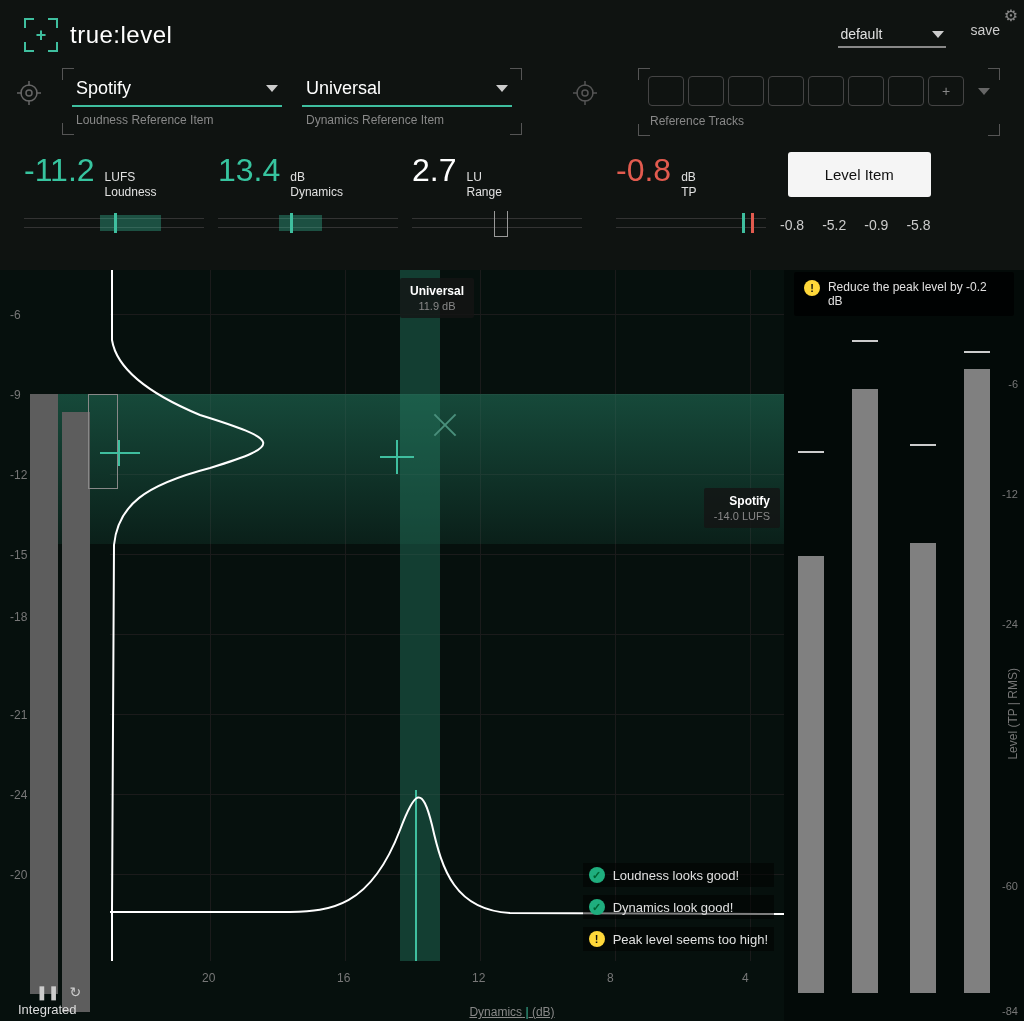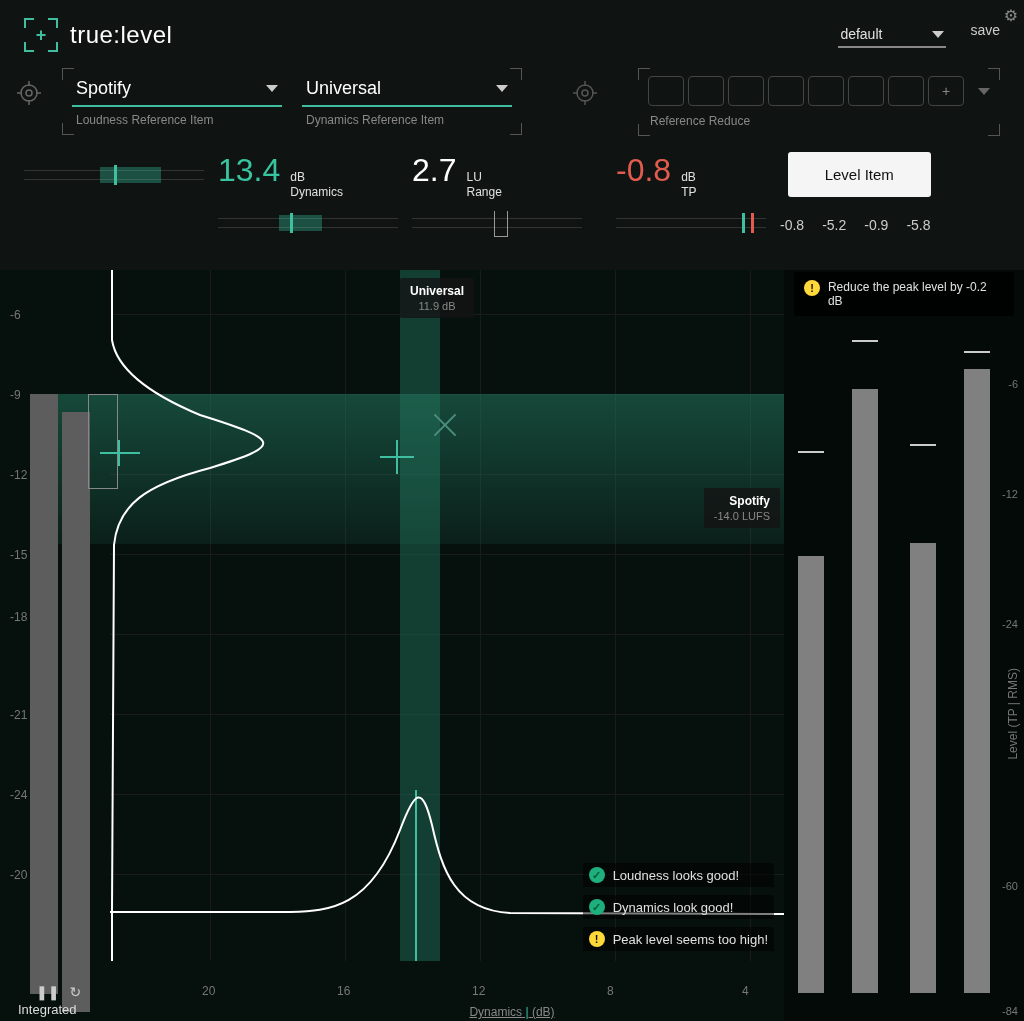--- a/index.html
+++ b/index.html
@@ -75,21 +75,21 @@
 .tip { background:rgba(0,0,0,0.75); margin:2px 10px 8px 10px; padding:8px 10px; font-size:12px; display:flex; gap:8px; align-items:flex-start; border-radius:2px;}
 .lvlbars { position:absolute; top:80px; bottom:28px; left:14px; right:34px; display:flex; gap:6px; align-items:flex-end;}
 .lbar { width:28px; background:#808080; position:relative;}
 .lbar .cap{position:absolute;left:0;right:0;height:2px;background:#ccc;}
 .rtick { position:absolute; right:6px; font-size:11px; color:#777;}
 .rylabel { position:absolute; right:4px; top:52%; transform:rotate(-90deg) translateY(-50%); transform-origin:right center; color:#777; font-size:12px;}
 .footer { position:absolute; left:0; right:0; bottom:0; height:58px; display:flex; align-items:center;}
 .play-ctrl { display:flex; gap:10px; padding-left:36px;}
 .play-ctrl span{cursor:pointer;color:#ccc;font-size:14px;}
 .footer-label { position:absolute; left:18px; bottom:4px; font-size:13px; color:#ddd;}
-.xaxis-ticks { position:absolute; left:110px; right:240px; bottom:17px; height:20px;}
+.xaxis-ticks { position:absolute; left:110px; right:240px; bottom:30px; height:20px;}
 .xaxis-label { position:absolute; left:50%; bottom:2px; transform:translateX(-50%); font-size:12px; color:#888;text-decoration:underline;}
 .xaxis-label .grn{color:#3fbf9f;}
 .tri-down{display:inline-block;width:0;height:0;border-left:6px solid transparent;border-right:6px solid transparent;border-top:7px solid #ccc;}
 .tri-down.dark{border-top-color:#666;}
 .hcross{position:absolute;width:40px;height:30px;}
 .hcross .hh{position:absolute;top:50%;left:0;right:0;height:2px;background:#3fbf9f;transform:translateY(-50%);}
 .hcross .hv{position:absolute;left:18px;top:2px;bottom:2px;width:2px;background:#3fbf9f;}
 .rbox{position:absolute;border:1px solid #888;}
 </style>
 </head>
@@ -167,26 +167,30 @@
       <div class="slot"></div>
       <div class="slot"></div>
       <div class="slot"></div>
       <div class="slot"></div>
       <div class="slot"></div>
       <div class="slot"></div>
       <div class="slot"></div>
       <div class="slot">+</div>
       <span style="margin-left:10px;align-self:center;" class="tri-down dark"></span>
     </div>
-    <div class="reftracks-label">Reference Reduce</div>
+    <div class="reftracks-label">Reference Tracks</div>
   </div>
 </div>
 
 <div class="meters-row">
   <div class="meter">
+    <div class="meter-top">
+      <span class="meter-val val-teal">-11.2</span>
+      <span class="meter-unitblock"><span>LUFS</span><br><span>Loudness</span></span>
+    </div>
     <div class="meter-bar">
       <div class="zone" style="left:42%;width:34%;"></div>
       <div class="marker" style="left:50%;"></div>
     </div>
   </div>
   <div class="meter">
     <div class="meter-top">
       <span class="meter-val val-teal">13.4</span>
       <span class="meter-unitblock"><span>dB</span><br><span>Dynamics</span></span>
     </div>

